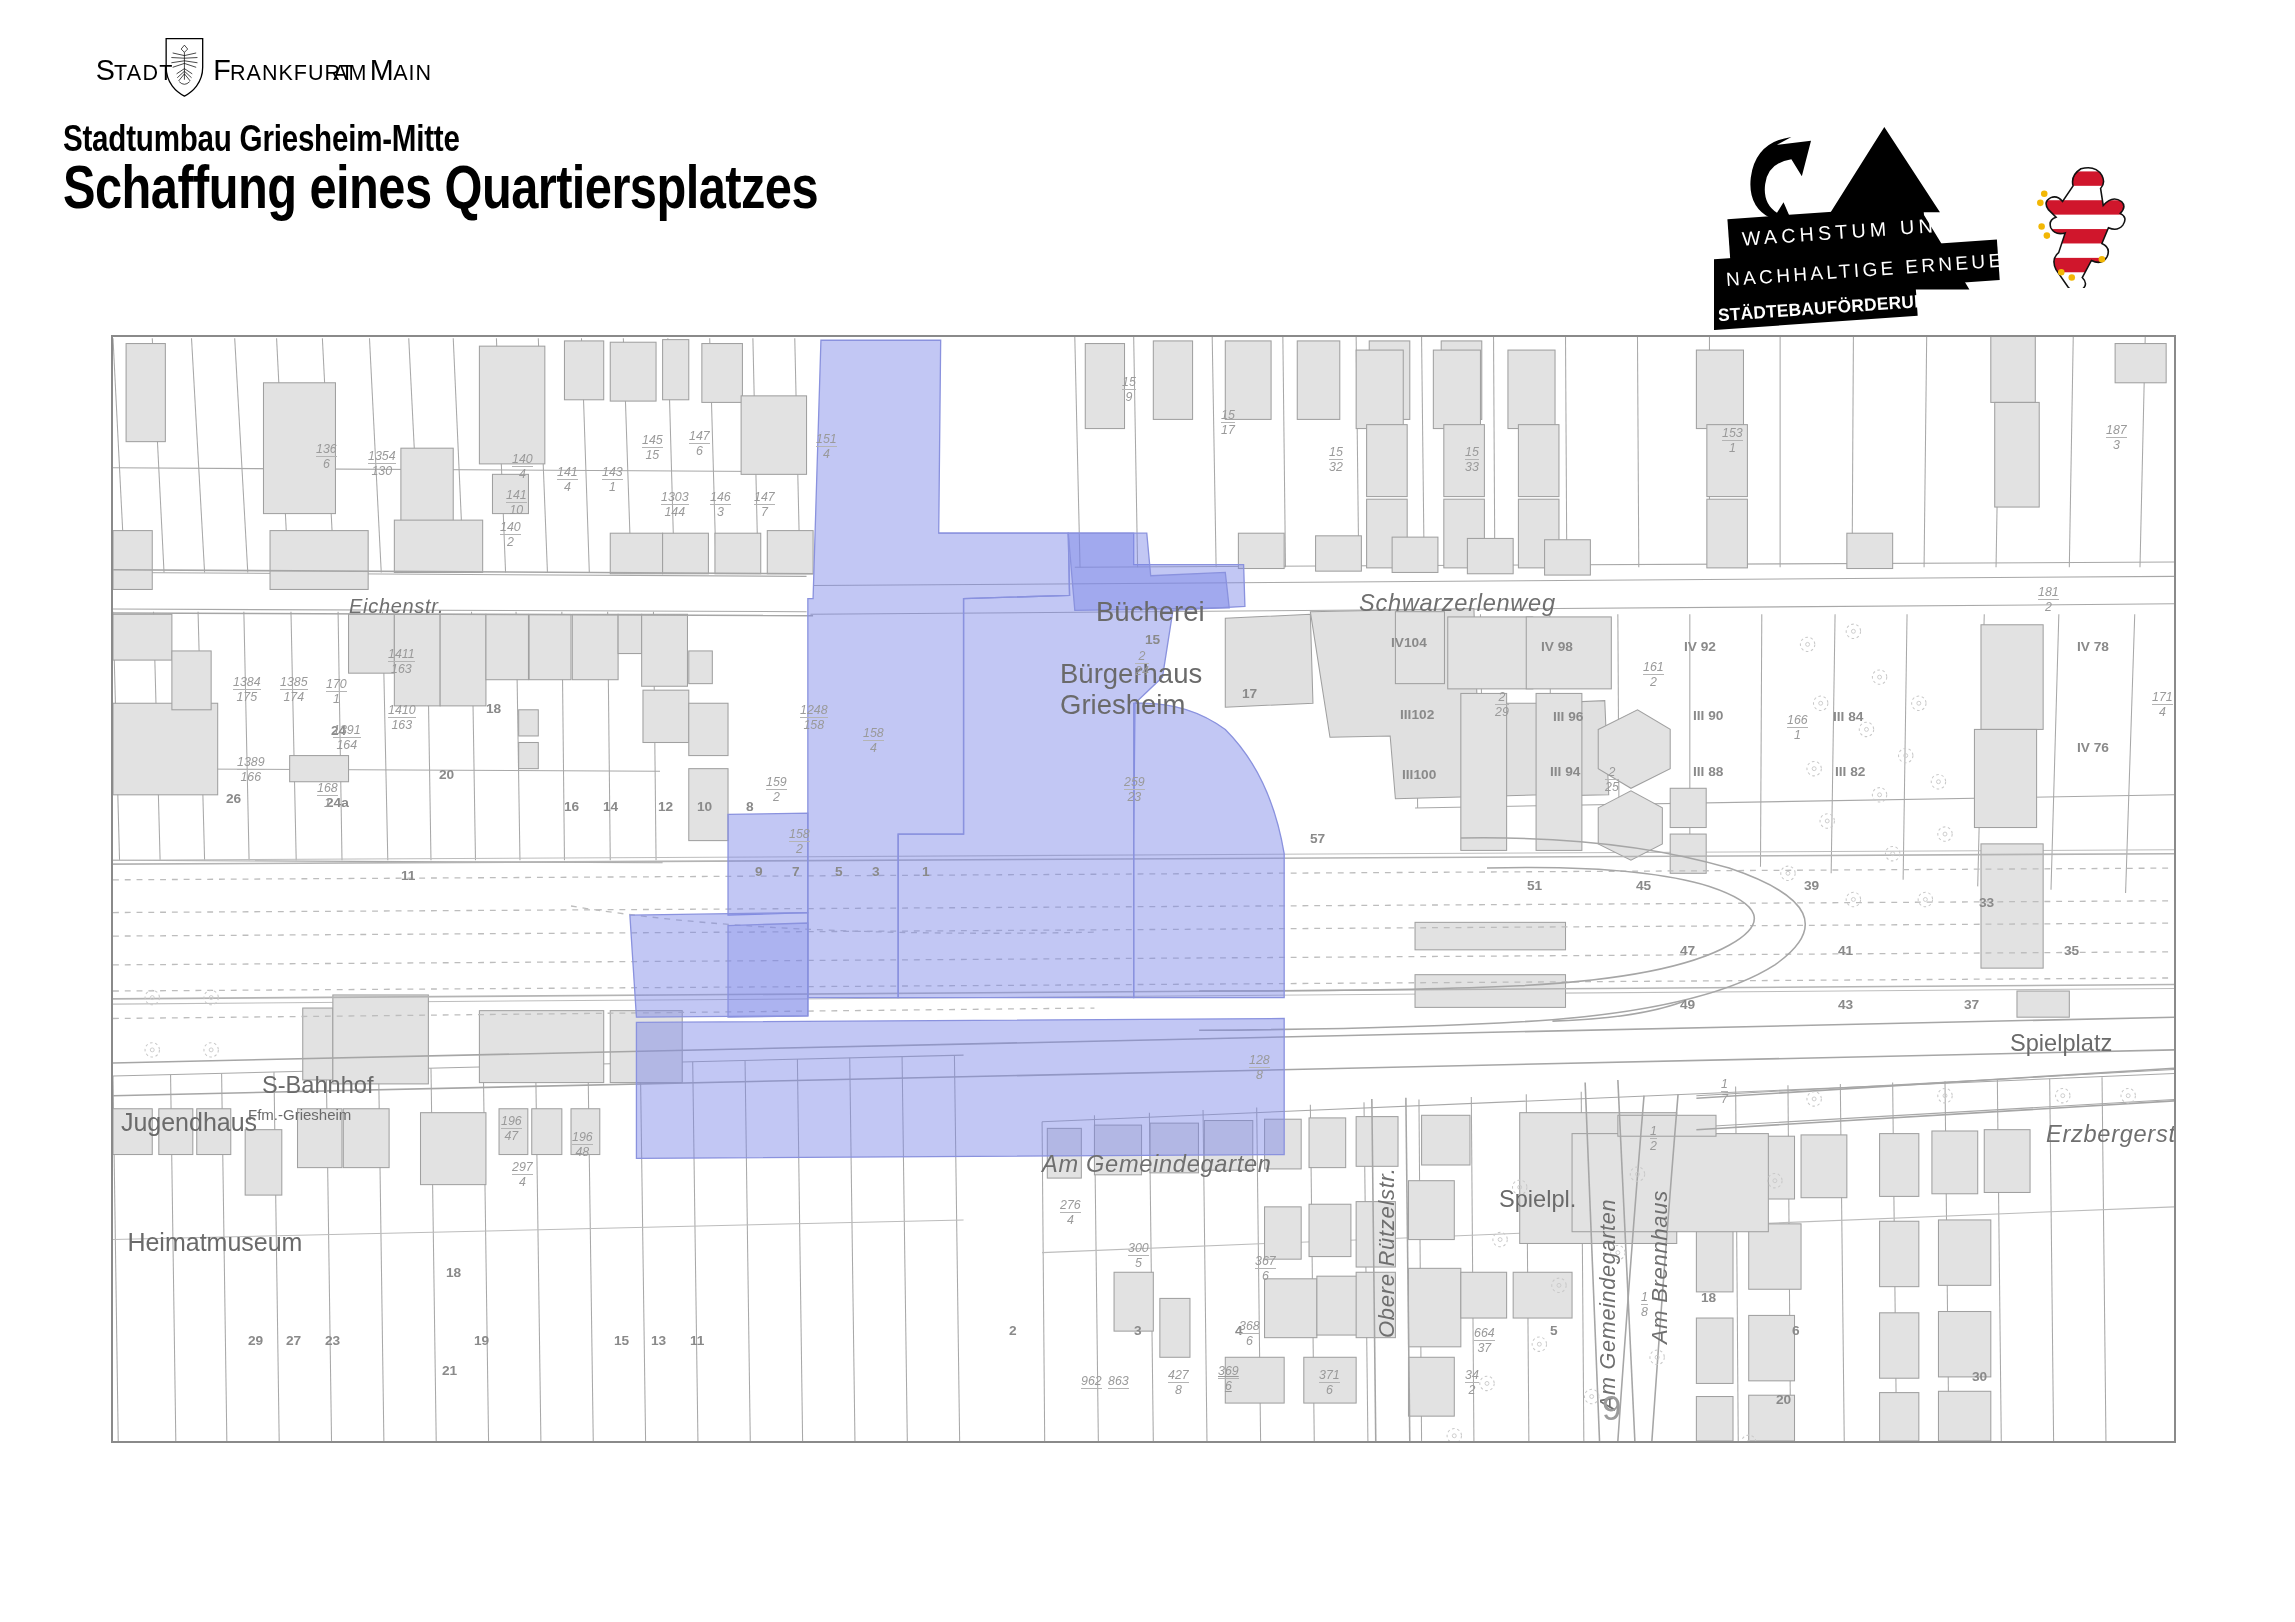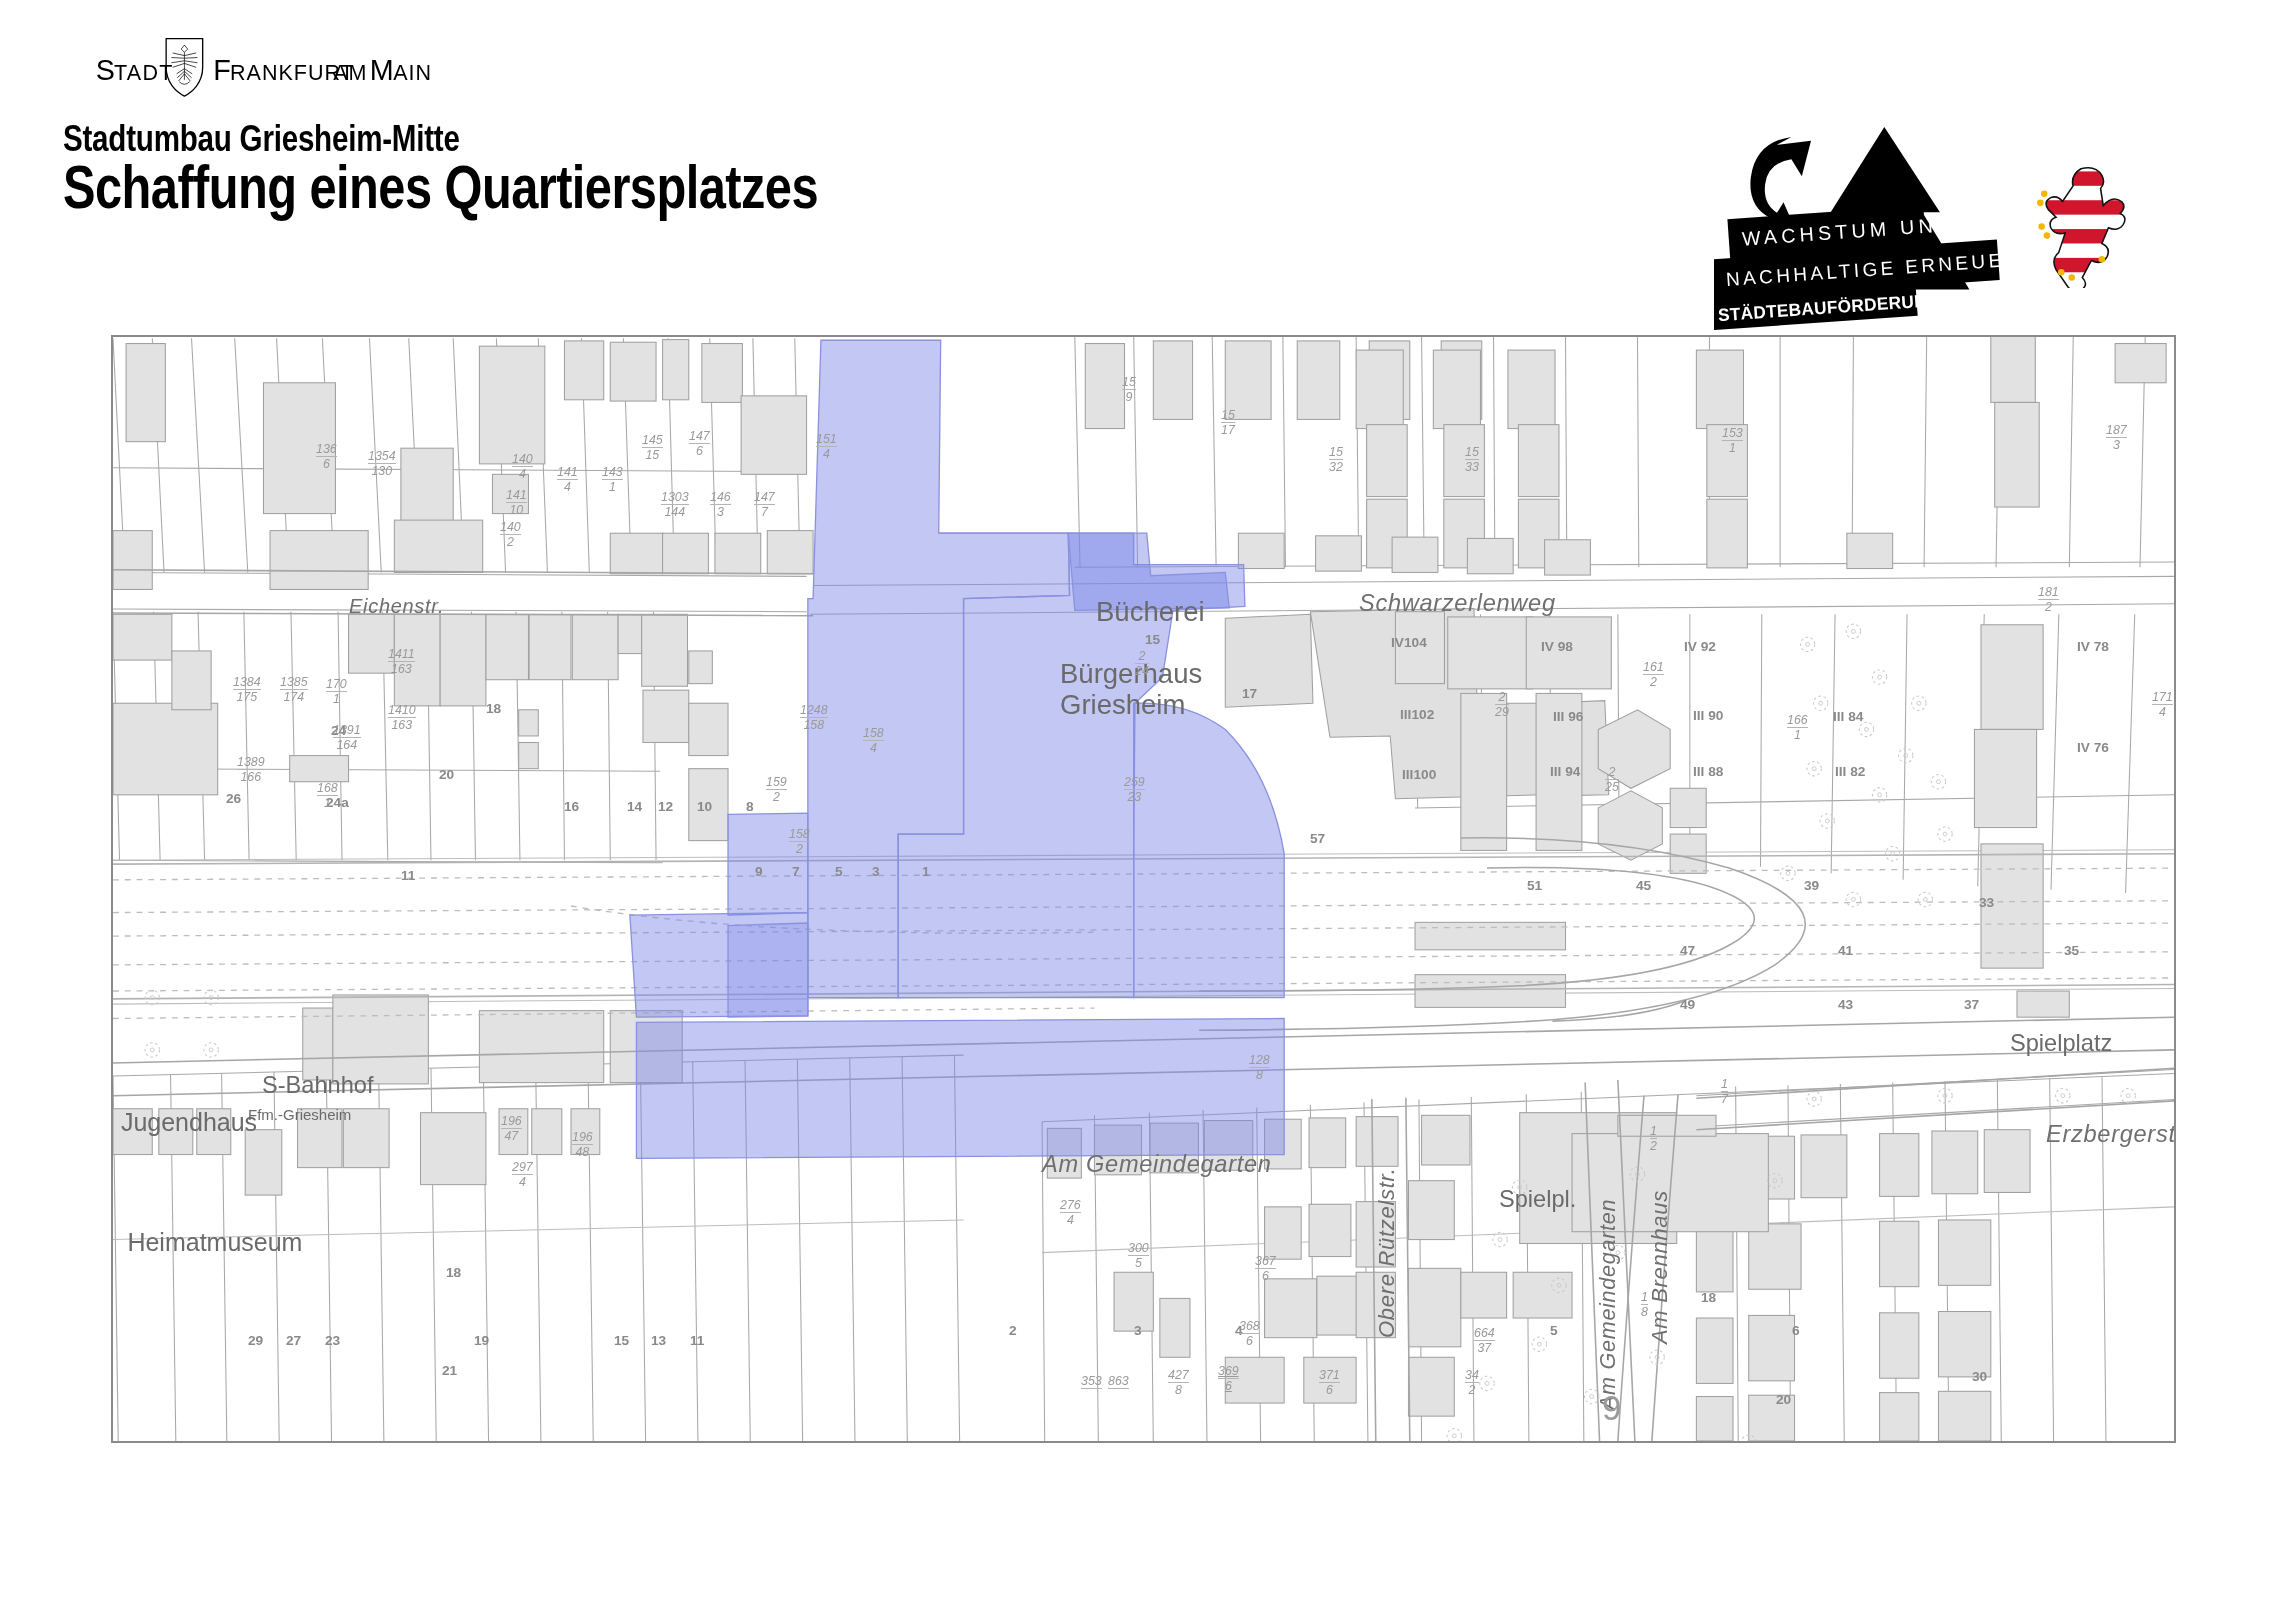--- a/index.html
+++ b/index.html
@@ -566,21 +566,21 @@
 
   <div class="mlabel" style="left:1489px;top:1051px;font-size:35px;color:#9b9b9b;">9</div>
 
   <div id="hn-host">
       <div class="mlabel hn" style="left: 218px; top: 386px;">24</div>
       <div class="mlabel hn" style="left: 213px; top: 458px;">24a</div>
       <div class="mlabel hn" style="left: 113px; top: 454px;">26</div>
       <div class="mlabel hn" style="left: 326px; top: 430px;">20</div>
       <div class="mlabel hn" style="left: 373px; top: 364px;">18</div>
       <div class="mlabel hn" style="left: 451px; top: 462px;">16</div>
-      <div class="mlabel hn" style="left: 490px; top: 462px; margin-left: 24px;">14</div>
+      <div class="mlabel hn" style="left: 490px; top: 462px;">14</div>
       <div class="mlabel hn" style="left: 545px; top: 462px;">12</div>
       <div class="mlabel hn" style="left: 584px; top: 462px;">10</div>
       <div class="mlabel hn" style="left: 633px; top: 462px;">8</div>
       <div class="mlabel hn" style="left: 288px; top: 531px;">11</div>
       <div class="mlabel hn" style="left: 642px; top: 527px;">9</div>
       <div class="mlabel hn" style="left: 679px; top: 527px;">7</div>
       <div class="mlabel hn" style="left: 722px; top: 527px;">5</div>
       <div class="mlabel hn" style="left: 759px; top: 527px;">3</div>
       <div class="mlabel hn" style="left: 809px; top: 527px;">1</div>
       <div class="mlabel hn" style="left: 1032px; top: 295px;">15</div>
@@ -842,21 +842,21 @@
       </div>
       <div class="mlabel frac" style="left: 1537px; top: 788px;">
         <span class="num">1</span>
         <span class="den">2</span>
       </div>
       <div class="mlabel frac" style="left: 1528px; top: 954px;">
         <span class="num">1</span>
         <span class="den">8</span>
       </div>
       <div class="mlabel frac" style="left: 968px; top: 1038px;">
-        <span class="num">353</span>
+        <span class="num">962</span>
       </div>
       <div class="mlabel frac" style="left: 995px; top: 1038px;">
         <span class="num">863</span>
       </div>
     </div>
 </div>
 
 <div id="footer">
 
   

